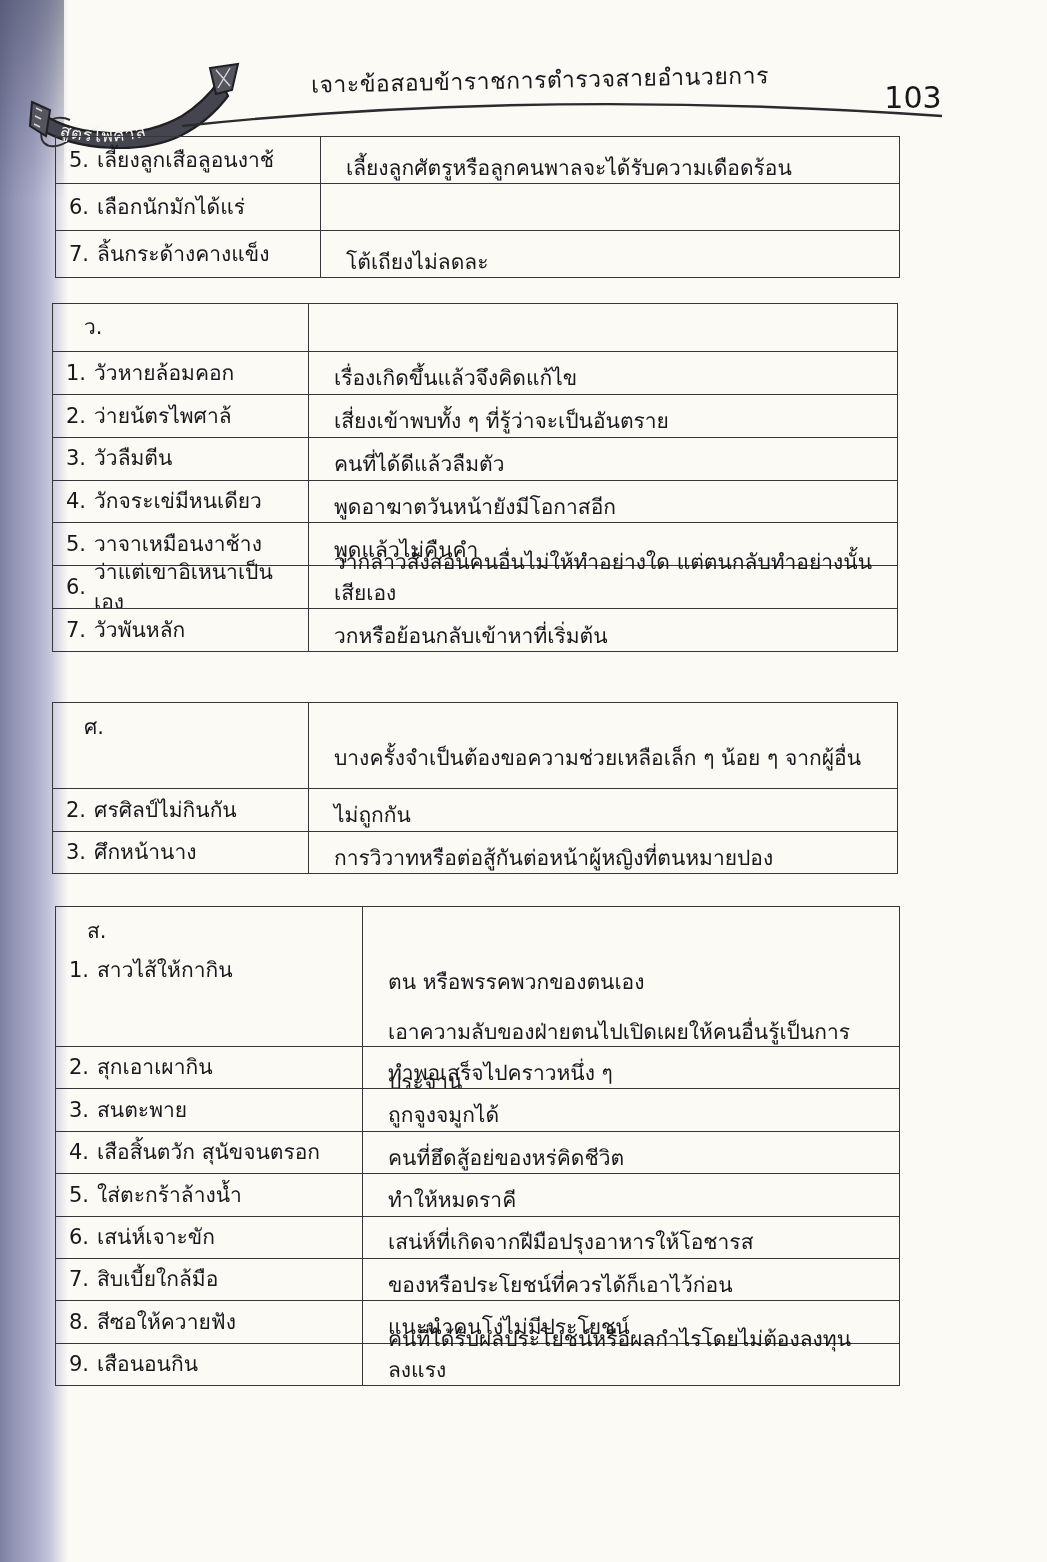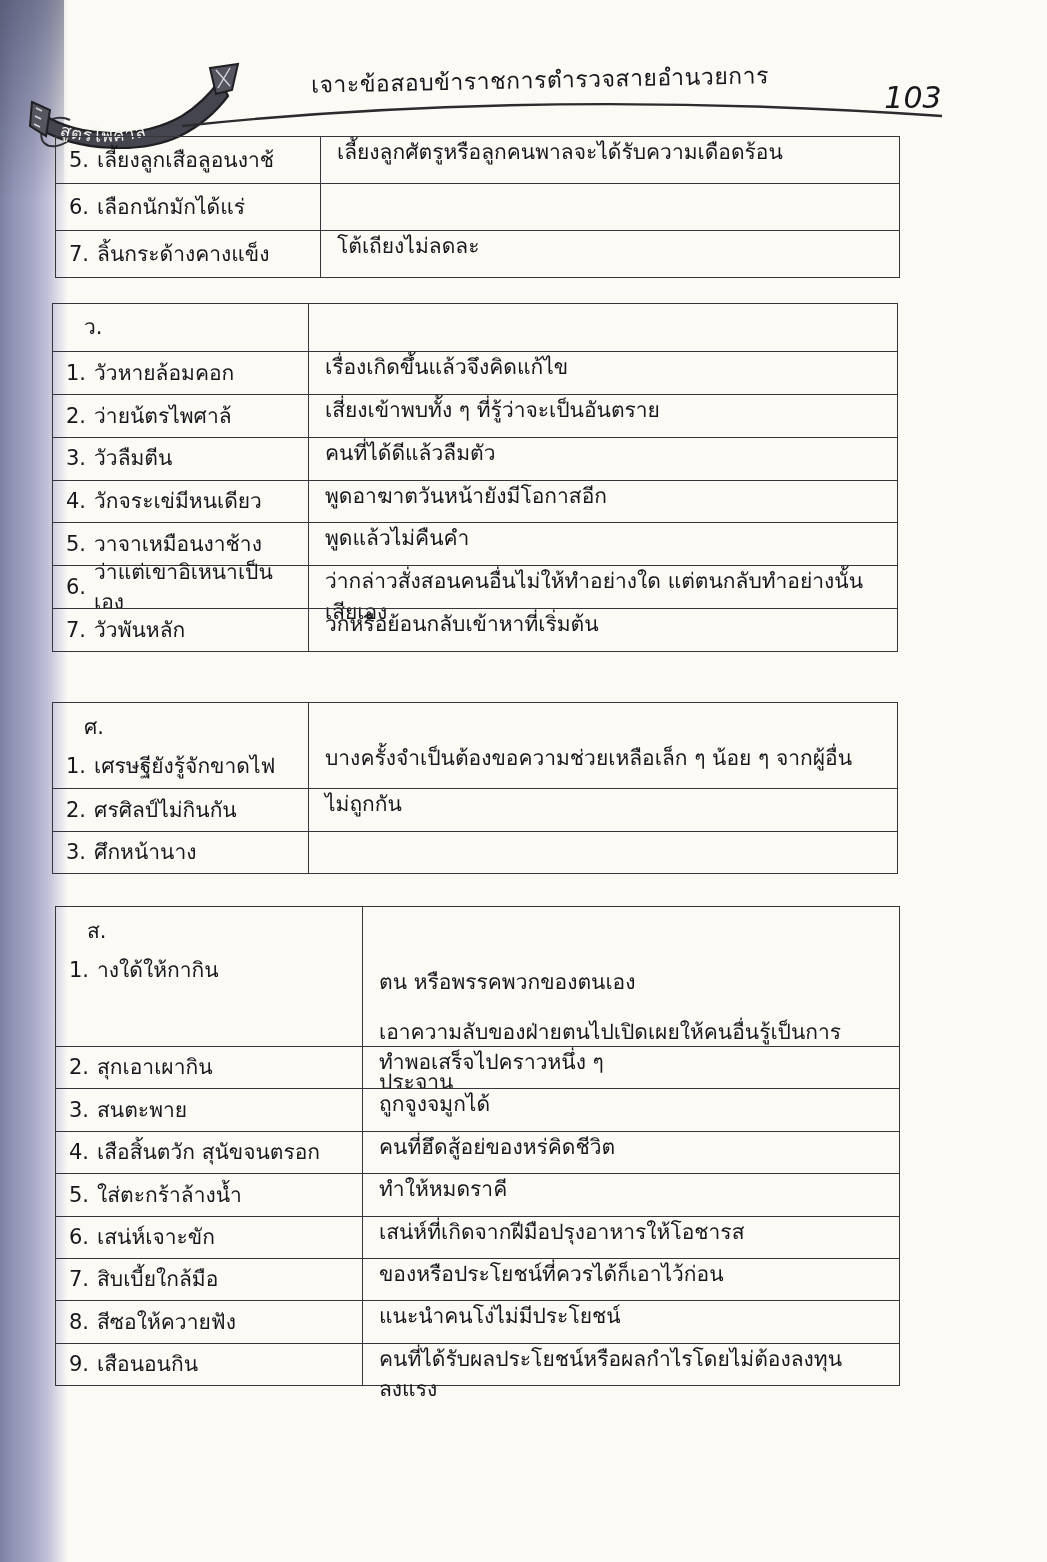--- a/index.html
+++ b/index.html
@@ -23,21 +23,21 @@
   
   .ribbon{position:absolute;left:28px;top:56px;width:215px;height:120px;}
   .page-title{
     position:absolute;left:210px;top:62px;width:660px;
     text-align:center;font-size:23px;letter-spacing:0.5px;
     transform:rotate(-1.2deg);
   }
   .header-rule{position:absolute;left:178px;top:86px;width:768px;height:46px;}
   .page-number{
     position:absolute;left:878px;top:80px;width:70px;
-    font-size:30px;text-align:center;font-style:italic;
+    font-size:30px;text-align:center;
   }
   
   .tbl{
     position:absolute;
     border:1.7px solid #35353a;
     display:flex;flex-direction:column;
     box-sizing:border-box;
     background:transparent;
     font-size:21px;line-height:1.45;
   }
@@ -46,21 +46,21 @@
   .t3{left:52px;top:702px;width:846px;height:172px;--lw:256px;}
   .t4{left:55px;top:906px;width:845px;height:480px;--lw:307px;}
   .tr{display:flex;flex:1 1 0;border-top:1.7px solid #35353a;min-height:0;}
   .tr:first-child{border-top:none;}
   .td{box-sizing:border-box;min-width:0;}
   .td.l{
     width:var(--lw);flex:none;border-right:1.7px solid #35353a;
     padding-left:13px;padding-right:6px;
     display:flex;align-items:center;
   }
-  .td.r{flex:1;padding-left:16px;padding-right:8px;display:flex;align-items:flex-start;}
+  .td.r{flex:1;padding-left:16px;padding-right:8px;display:flex;align-items:flex-end;margin-left:9px;}
   .num{margin-right:8px;}
   
   .tr.hdr{flex:0 0 47px;}
   .tr.hdr .td.l{padding-left:31px;}
   
   .tr.merged{flex:none;}
   .t3 .tr.merged{height:85px;}
   .t4 .tr.merged{height:139px;}
   .tr.merged .td.l{display:block;padding-top:9px;}
   .tr.merged .td.l .hdr-label{padding-left:18px;}
@@ -196,47 +196,49 @@
         </div>
         <div class="td r">
           <div class="meaning-line">วกหรือย้อนกลับเข้าหาที่เริ่มต้น</div>
         </div>
       </div>
     </div>
   <div class="tbl t3">
       <div class="tr merged">
         <div class="td l">
           <div class="hdr-label">ศ.</div>
-          <div class="phrase-line"><span class="num">1.</span><span class="phrase-text">เศรษฐียังรู้จักขาดไฟ</span></div>
         </div>
         <div class="td r">
           <div class="meaning-line">บางครั้งจำเป็นต้องขอความช่วยเหลือเล็ก ๆ น้อย ๆ จากผู้อื่น</div>
         </div>
       </div>
       <div class="tr">
         <div class="td l">
           <span class="num">2.</span>
           <span class="phrase-text">ศรศิลป์ไม่กินกัน</span>
         </div>
         <div class="td r">
           <div class="meaning-line">ไม่ถูกกัน</div>
         </div>
       </div>
       <div class="tr">
         <div class="td l">
           <span class="num">3.</span>
           <span class="phrase-text">ศึกหน้านาง</span>
+        </div>
+        <div class="td r">
+          <div class="meaning-line">การวิวาทหรือต่อสู้กันต่อหน้าผู้หญิงที่ตนหมายปอง</div>
         </div>
       </div>
     </div>
   <div class="tbl t4">
       <div class="tr merged">
         <div class="td l">
           <div class="hdr-label">ส.</div>
-          <div class="phrase-line"><span class="num">1.</span><span class="phrase-text">างใด้ให้กากิน</span></div>
+          <div class="phrase-line"><span class="num">1.</span><span class="phrase-text">สาวไส้ให้กากิน</span></div>
         </div>
         <div class="td r">
           <div class="meaning-line">ตน หรือพรรคพวกของตนเอง</div>
           <div class="meaning-line">เอาความลับของฝ่ายตนไปเปิดเผยให้คนอื่นรู้เป็นการประจาน</div>
         </div>
       </div>
       <div class="tr">
         <div class="td l">
           <span class="num">2.</span>
           <span class="phrase-text">สุกเอาเผากิน</span>

